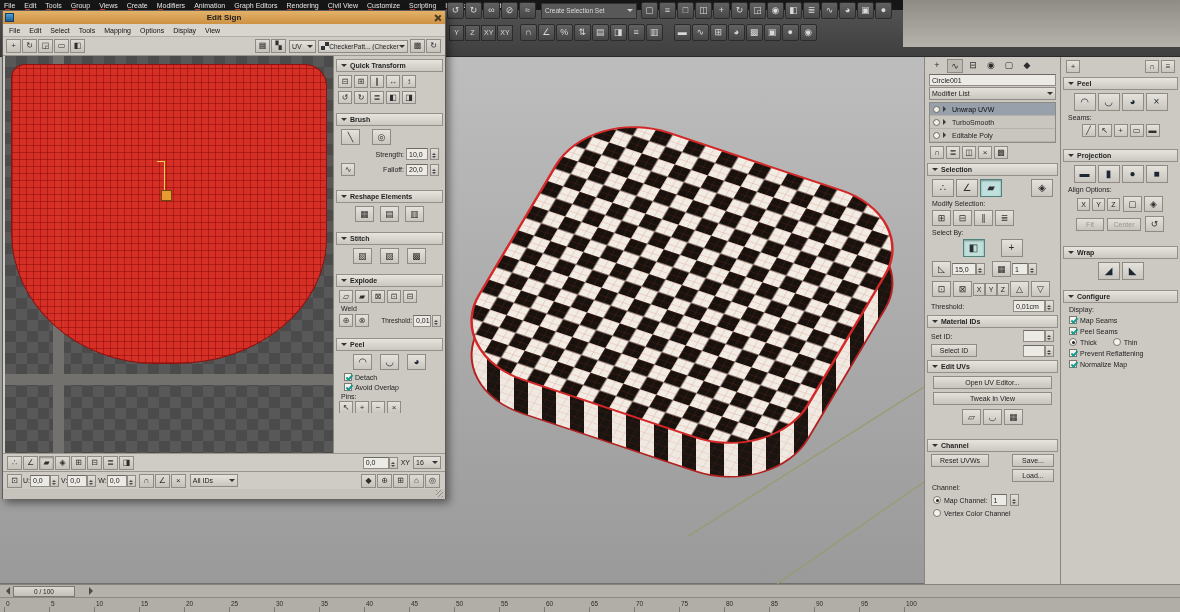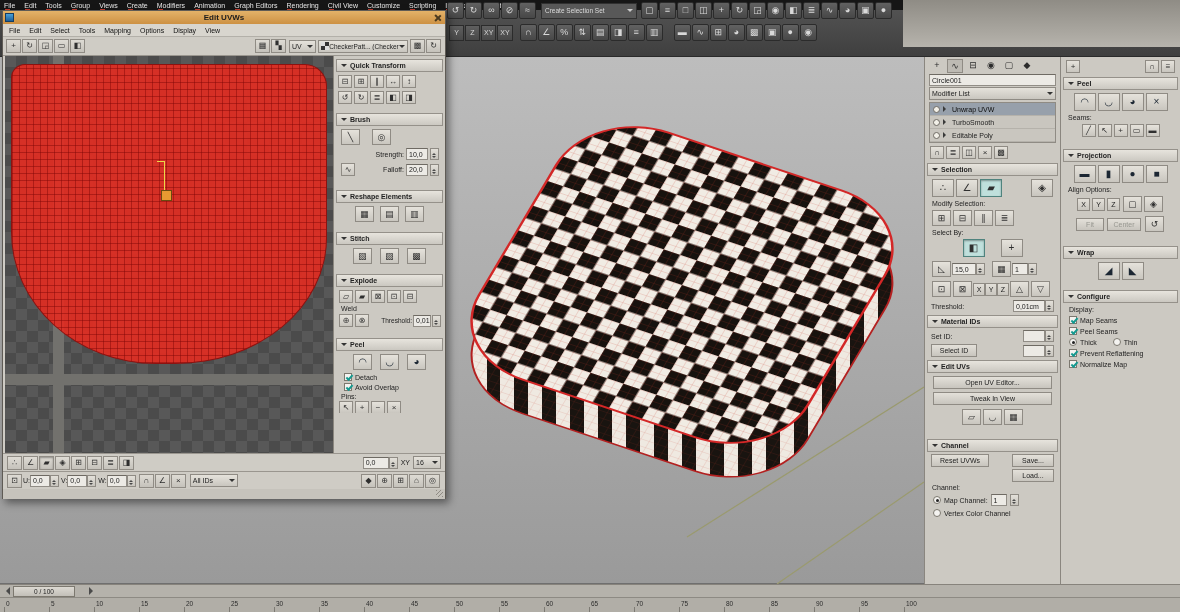--- a/index.html
+++ b/index.html
@@ -530,21 +530,21 @@
         <span class="tick">85</span>
         <span class="tick">90</span>
         <span class="tick">95</span>
         <span class="tick">100</span>
       </div>
   </div>
 
   <div id="uvwwin" class="abs">
     <div id="wtitle">
       <span id="wlogo"></span>
-      <span id="wtitletxt">Edit UVWs</span>
+      <span id="wtitletxt">Edit Sign</span>
       <span id="wclose"></span>
     </div>
     <div id="wmenu">
       <div class="r" style="gap:9px">
           <span>File</span>
           <span>Edit</span>
           <span>Select</span>
           <span>Tools</span>
           <span>Mapping</span>
           <span>Options</span>

